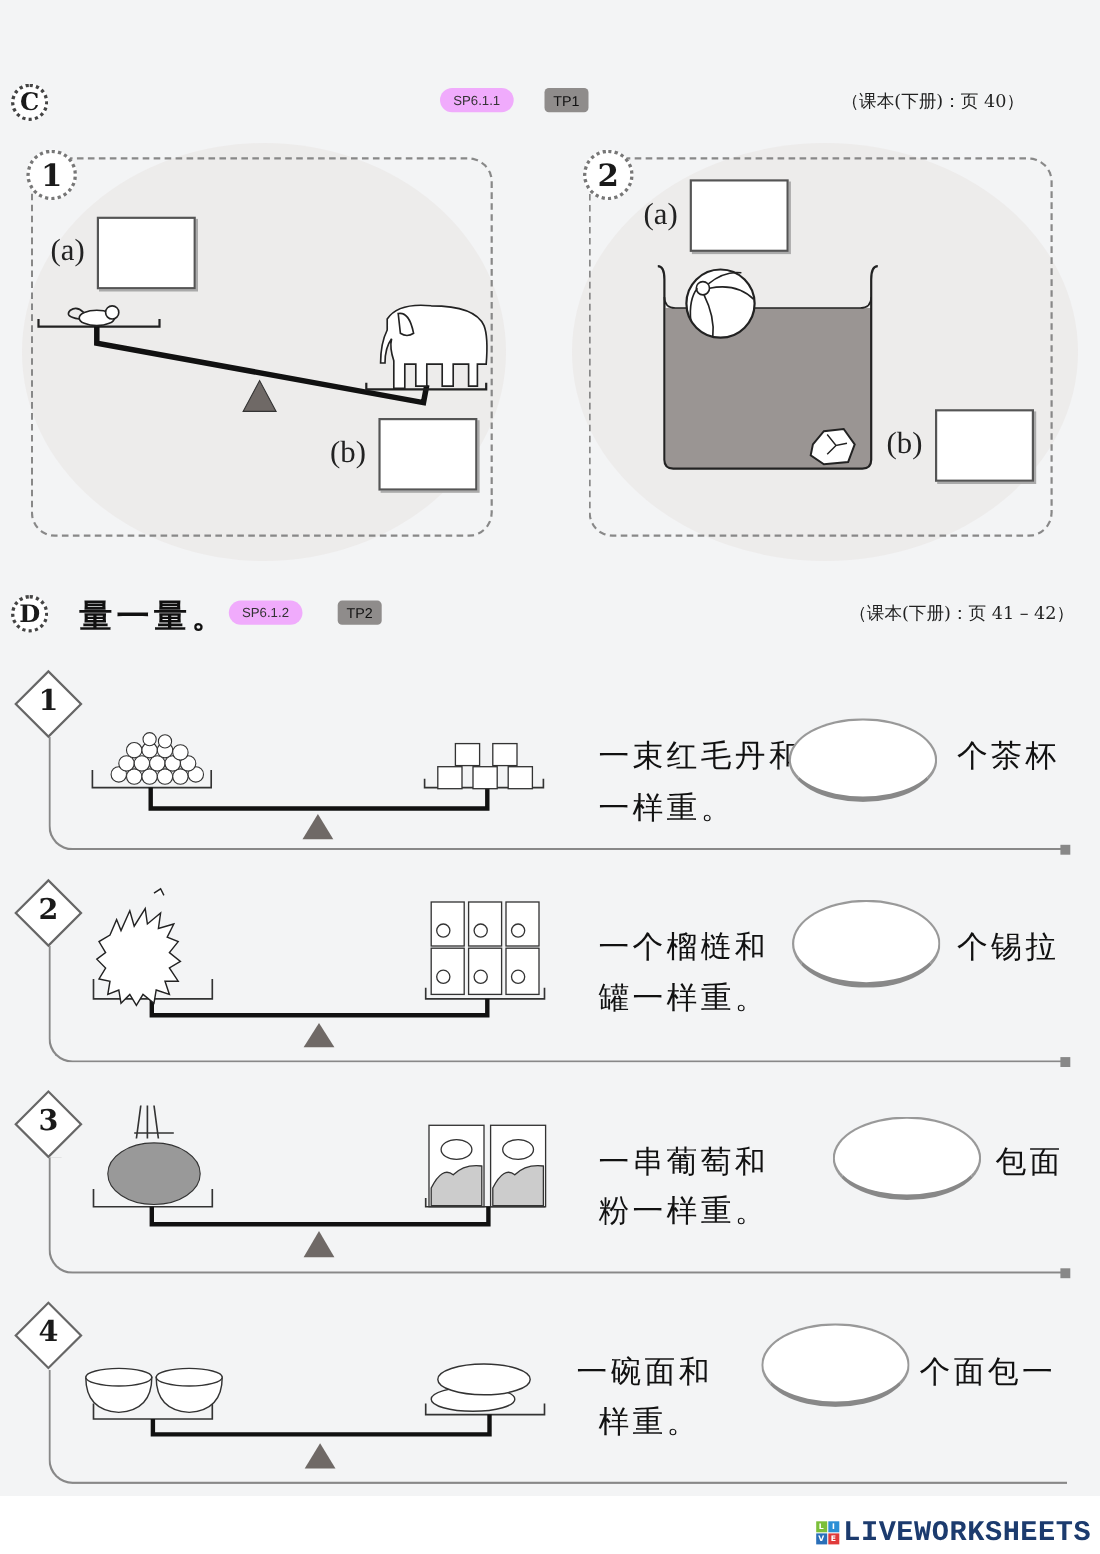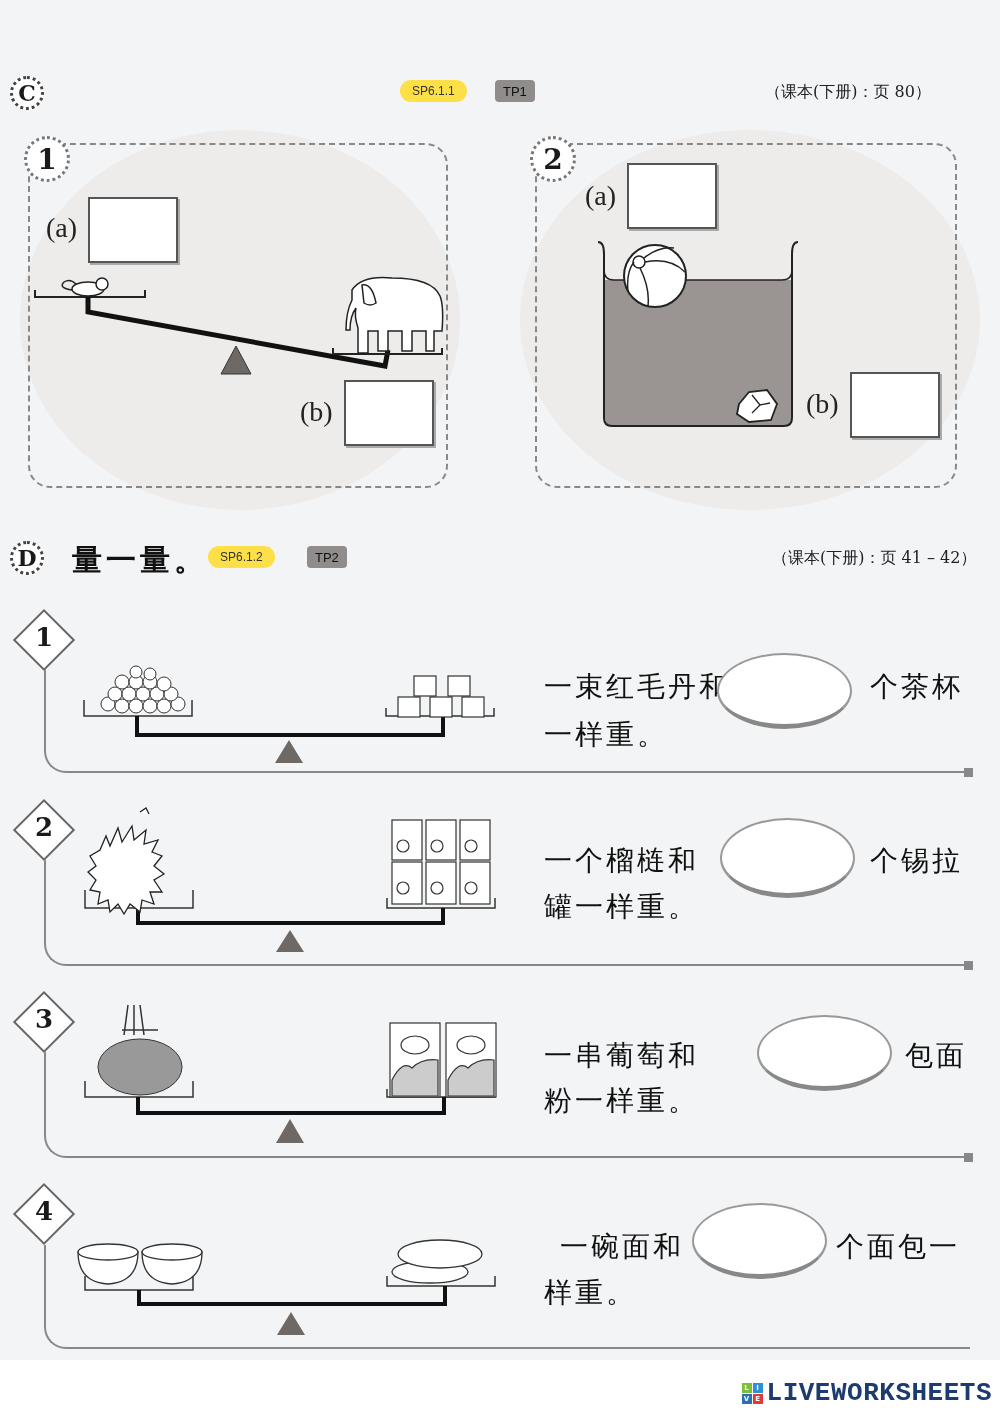--- a/index.html
+++ b/index.html
@@ -1,21 +1,21 @@
 <!DOCTYPE html>
 <html><head>
 <meta charset="utf-8">
 <style>
   *{box-sizing:border-box;margin:0;padding:0;}
   body{width:1000px;height:1413px;background:#fff;position:relative;overflow:hidden;font-family:"DejaVu Sans","Liberation Sans",sans-serif;color:#1a1a1a;}
   .page{position:absolute;left:0;top:0;width:1000px;height:1360px;background:#f3f4f5;}
   .bg-circle{position:absolute;border-radius:50%;background:#e9e6e4;}
   .sec-badge{position:absolute;width:34px;height:34px;border-radius:50%;border:3px dotted #444;background:#fff;display:flex;align-items:center;justify-content:center;font-family:"DejaVu Serif",serif;font-weight:bold;font-size:22px;}
   .sec-title{position:absolute;font-weight:bold;font-size:30px;letter-spacing:4px;color:#111;}
-  .sp-pill{position:absolute;height:22px;border-radius:11px;background:#fde047;color:#333;font-size:12px;display:flex;align-items:center;justify-content:center;padding:0 12px;font-family:"Liberation Sans",sans-serif;}
+  .sp-pill{position:absolute;height:22px;border-radius:11px;background:#f0abfc;color:#333;font-size:12px;display:flex;align-items:center;justify-content:center;padding:0 12px;font-family:"Liberation Sans",sans-serif;}
   .tp-pill{position:absolute;height:22px;border-radius:4px;background:#8f8c8b;color:#111;font-weight:normal;font-size:13px;display:flex;align-items:center;justify-content:center;padding:0 8px;font-family:"Liberation Sans",sans-serif;}
   .ref{position:absolute;font-family:"DejaVu Serif",serif;font-size:16px;color:#222;}
   .dash-box{position:absolute;border:2px dashed #888;border-radius:22px;}
   .num-circle{position:absolute;width:46px;height:46px;border-radius:50%;border:3px dotted #777;background:#fff;display:flex;align-items:center;justify-content:center;font-family:"DejaVu Serif",serif;font-weight:bold;font-size:28px;}
   .lbl{position:absolute;font-family:"Liberation Serif",serif;font-size:28px;color:#222;}
   .ans-box{position:absolute;border:2px solid #555;background:#fff;box-shadow:2px 2px 0 #aaa;}
   .diamond{position:absolute;width:44px;height:44px;transform:rotate(45deg);border:2px solid #666;background:#fff;}
   .diamond-num{position:absolute;width:44px;text-align:center;font-family:"DejaVu Serif",serif;font-weight:bold;font-size:26px;}
   .bracket{position:absolute;border-left:2px solid #888;border-bottom:2px solid #888;border-bottom-left-radius:22px;}
   .bracket-end{position:absolute;width:9px;height:9px;background:#888;}
@@ -33,21 +33,21 @@
 <div class="page">
 
   <div class="bg-circle" style="left:20px;top:130px;width:440px;height:380px;opacity:.6"></div>
   <div class="bg-circle" style="left:520px;top:130px;width:460px;height:380px;opacity:.6"></div>
 
   <div class="sec-badge" style="left:10px;top:76px">
       <span>C</span>
     </div>
   <div class="sp-pill" style="left:400px;top:80px">SP6.1.1</div>
   <div class="tp-pill" style="left:495px;top:80px">TP1</div>
-  <div class="ref" style="left:765px;top:82px">（课本(下册)：页 80）</div>
+  <div class="ref" style="left:765px;top:82px">（课本(下册)：页 40）</div>
 
   <div class="dash-box" style="left:28px;top:143px;width:420px;height:345px"></div>
   <div class="num-circle" style="left:24px;top:136px">
       <span>1</span>
     </div>
   <div class="lbl" style="left:46px;top:212px">(a)</div>
   <div class="ans-box" style="left:88px;top:197px;width:90px;height:66px"></div>
   <div class="lbl" style="left:300px;top:396px">(b)</div>
   <div class="ans-box" style="left:344px;top:380px;width:90px;height:66px"></div>
   <svg style="left:0;top:0" width="460" height="500">
@@ -219,21 +219,21 @@
       <path d="M78,72 q0,30 30,32 q30,-2 30,-32 z"></path>
         <ellipse cx="108" cy="72" rx="30" ry="8"></ellipse>
       <path d="M142,72 q0,30 30,32 q30,-2 30,-32 z"></path>
         <ellipse cx="172" cy="72" rx="30" ry="8"></ellipse>
     </g>
     <g fill="#fff" stroke="#333" stroke-width="1.3">
       <ellipse cx="430" cy="92" rx="38" ry="11"></ellipse>
       <ellipse cx="440" cy="74" rx="42" ry="14"></ellipse>
     </g>
   </svg>
-  <div class="q-text" style="left:560px;top:1224px">一碗面和</div>
+  <div class="q-text" style="left:524px;top:1224px">一碗面和</div>
   <div class="oval" style="left:692px;top:1203px;width:135px;height:76px"></div>
   <div class="q-text" style="left:836px;top:1224px">个面包一</div>
   <div class="q-text" style="left:544px;top:1270px">样重。</div>
 </div>
 
 <div class="lw-logo">
   <div class="lw-tiles">
     <span style="background:#7bbf3a">L</span>
     <span style="background:#2d8fd5">I</span>
     <span style="background:#2a6fb8">V</span>

